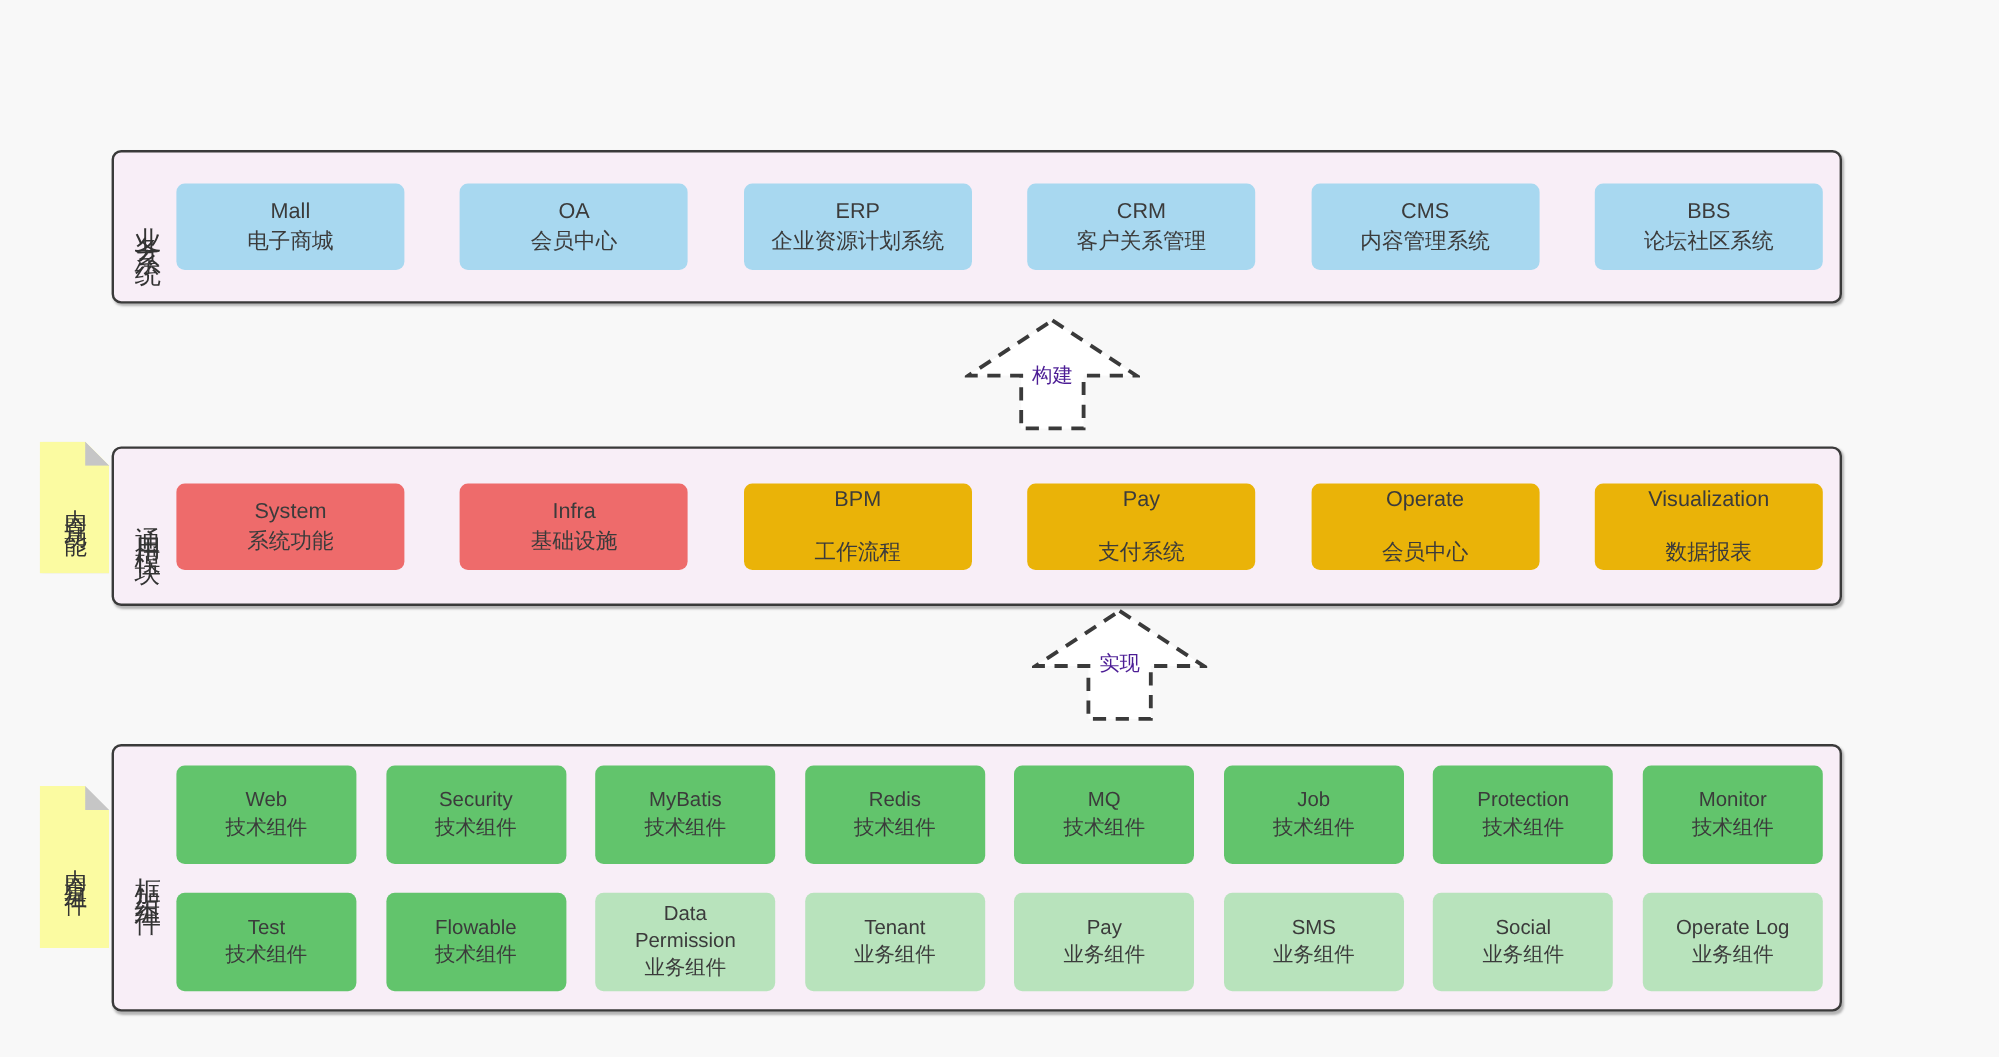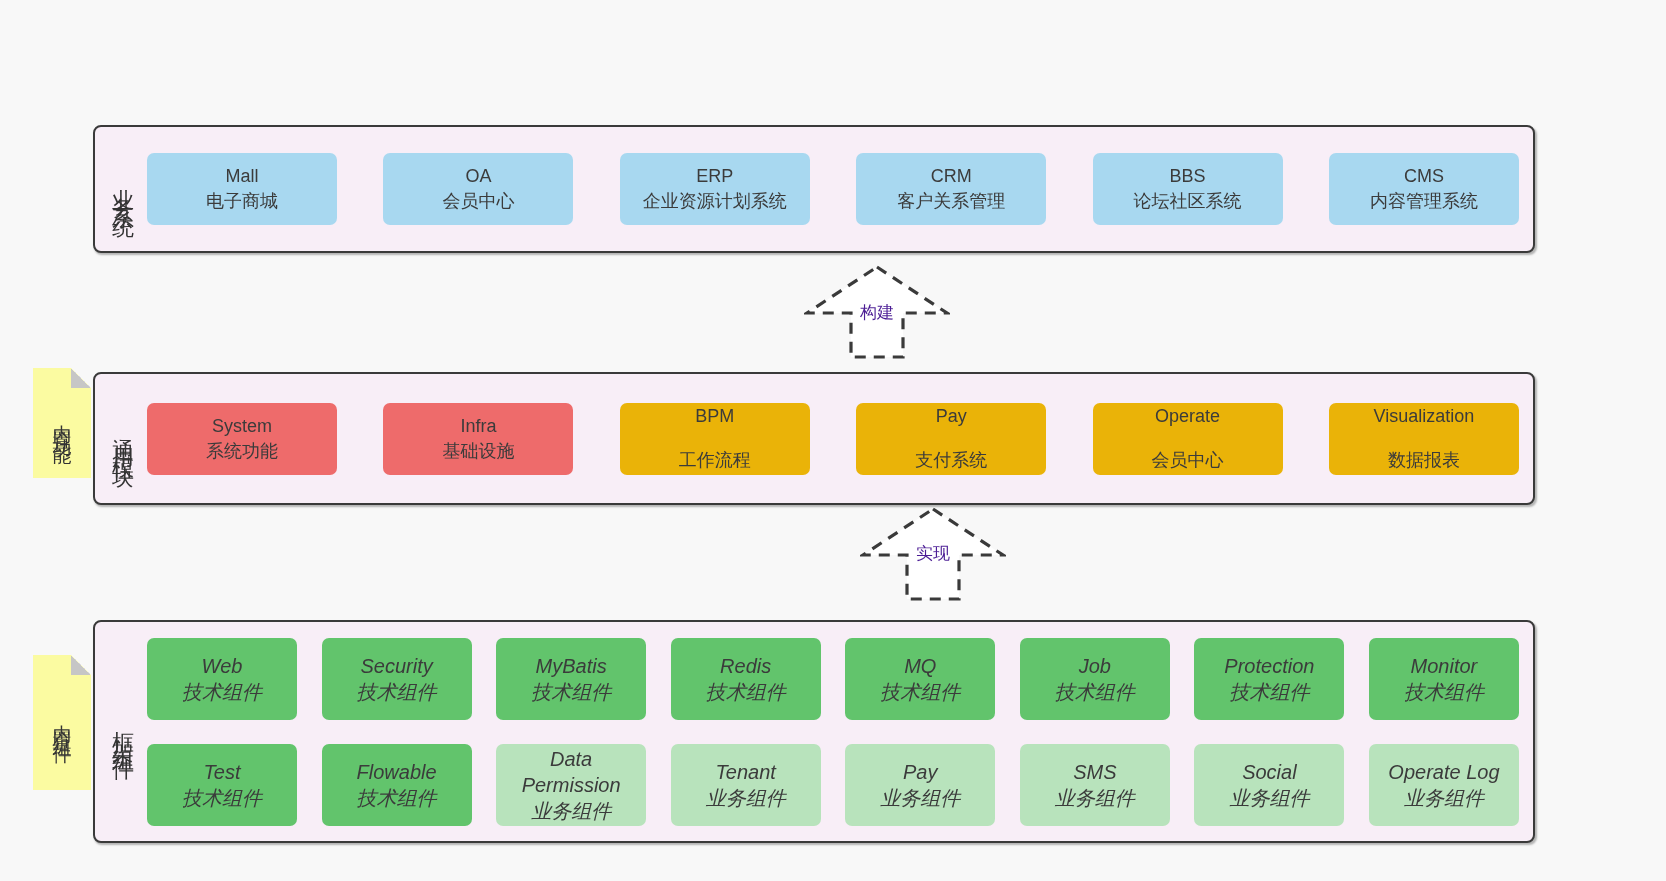--- a/index.html
+++ b/index.html
@@ -53,21 +53,21 @@
     width:190px; height:72px;
     border-radius:7px;
     display:flex; flex-direction:column;
     justify-content:center; align-items:center;
     text-align:center;
     color:#3b3b3b;
     font-size:18px; line-height:1.38;
   }
   #section-framework .box {
     width:150px; height:82px;
-    font-size:20px; line-height:1.3;font-style:italic;
+    font-size:17px; line-height:1.3;
   }
   #section-framework .box-name { max-width:112px; }
   .blue        { background:#a8d8f0; }
   .red         { background:#ee6b6b; }
   .pink        { background:#eab308;gap:19px; }
   .green       { background:#62c46c; }
   .green-light { background:#b8e3bc; }
 
   
   .sticky {
@@ -130,26 +130,26 @@
           </div>
           <div class="box blue">
             <div class="box-name">ERP</div>
             <div class="box-desc">企业资源计划系统</div>
           </div>
           <div class="box blue">
             <div class="box-name">CRM</div>
             <div class="box-desc">客户关系管理</div>
           </div>
           <div class="box blue">
+            <div class="box-name">CMS</div>
+            <div class="box-desc">内容管理系统</div>
+          </div>
+          <div class="box blue">
             <div class="box-name">BBS</div>
             <div class="box-desc">论坛社区系统</div>
-          </div>
-          <div class="box blue">
-            <div class="box-name">CMS</div>
-            <div class="box-desc">内容管理系统</div>
           </div>
         </div>
       </div>
   </div>
 
   <div class="arrow" id="arrow-build">
     <svg width="146" height="96" viewBox="0 0 146 96">
       <polygon points="73,3 143,49 99,49 99,93 47,93 47,49 3,49" fill="#ffffff" stroke="#3a3a3a" stroke-width="3.2" stroke-dasharray="11 8"></polygon>
     </svg>
     <span class="arrow-label">构建</span>

